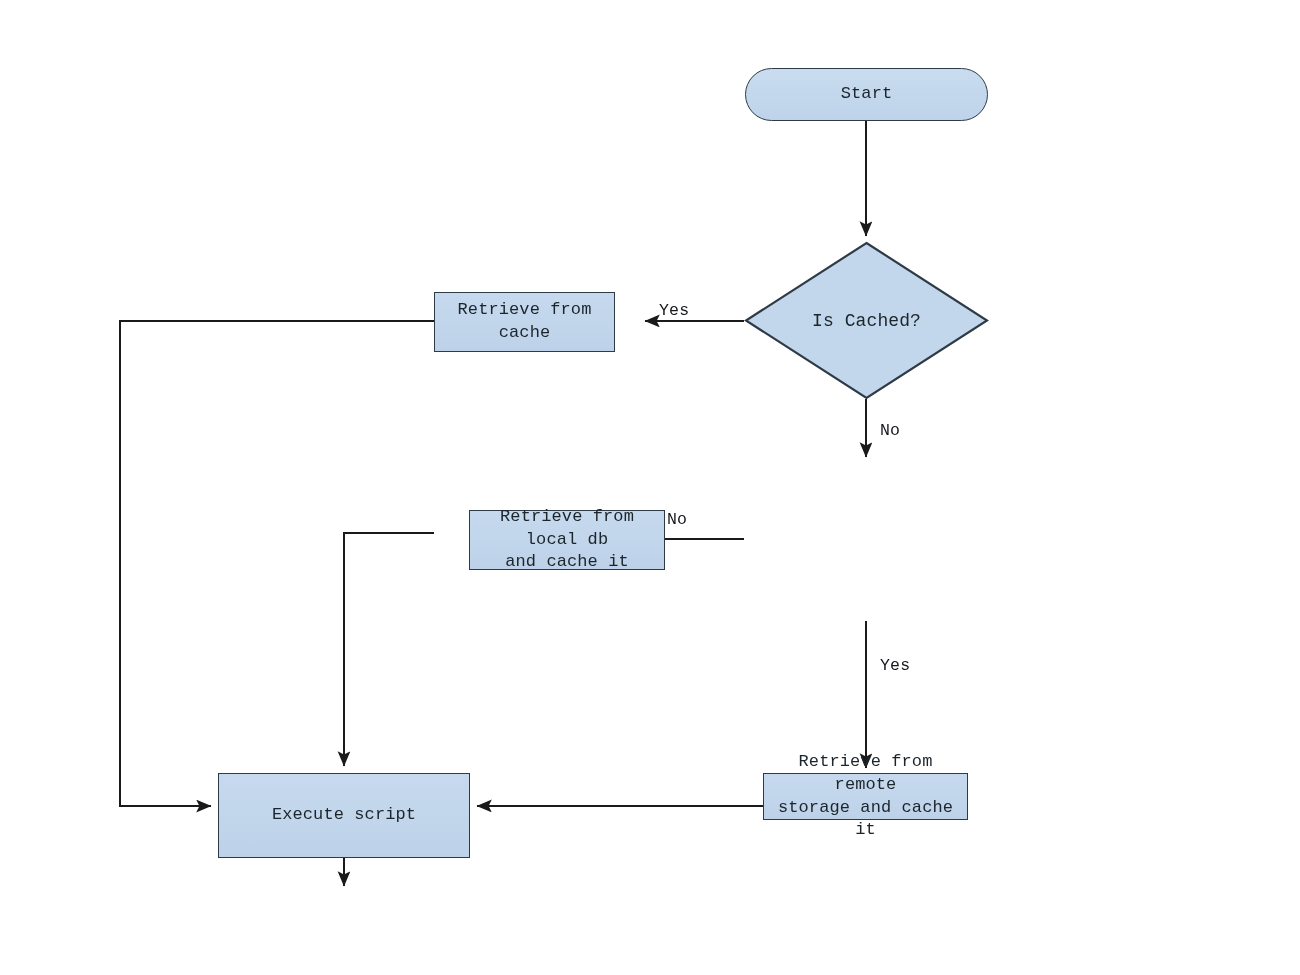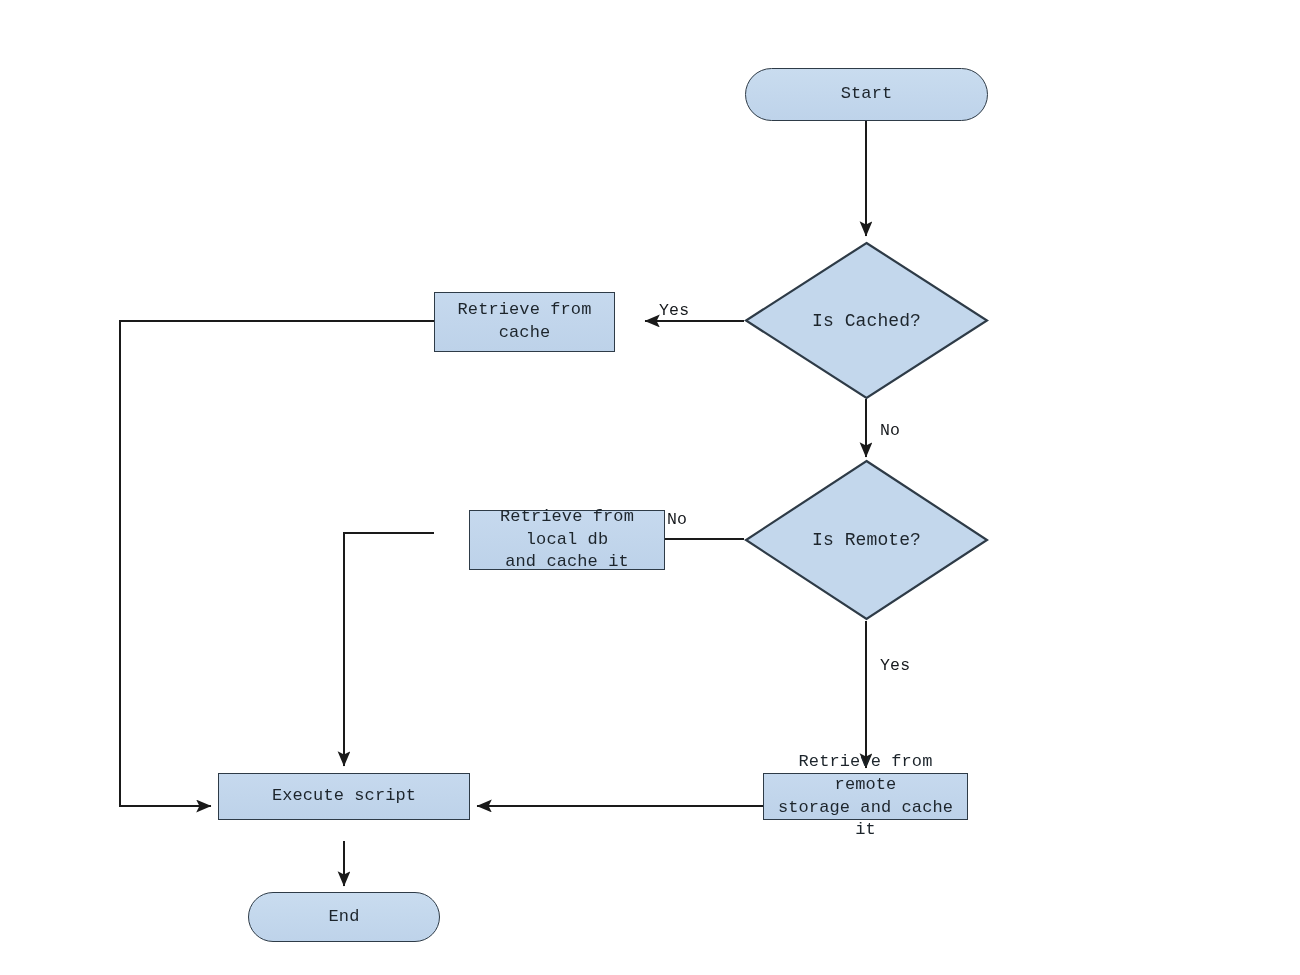--- a/index.html
+++ b/index.html
@@ -123,44 +123,35 @@
     <svg width="245" height="159" viewBox="0 0 245 159" xmlns="http://www.w3.org/2000/svg">
       <polygon points="122.5,2 243,79.5 122.5,157 2,79.5" fill="#c3d7ec" stroke="#2e3b47" stroke-width="2.2"></polygon>
     </svg>
     <span class="dlabel">Is Cached?</span>
   </div>
 
   <div class="node process" style="left:434px; top:292px; width:181px; height:60px;">
     <span class="node-label">Retrieve from cache</span>
   </div>
 
-  <div class="decision" style="left:744px; top:459px; width:245px; height:162px;">
-    <svg width="245" height="162" viewBox="0 0 245 162" xmlns="http://www.w3.org/2000/svg">
-      <polygon points="122.5,2 243,81 122.5,160 2,81" fill="#c3d7ec" stroke="#2e3b47" stroke-width="2.2"></polygon>
-    </svg>
-    <span class="dlabel">Is Remote?</span>
-  </div>
 
   <div class="node process" style="left:454px; top:510px; width:196px; height:60px;margin-left:15px;">
     <span class="node-label">Retrieve from local db
 and cache it</span>
   </div>
 
   <div class="node process" style="left:763px; top:773px; width:205px; height:47px;">
     <span class="node-label">Retrieve from remote
 storage and cache it</span>
   </div>
 
-  <div class="node process" style="left:218px; top:773px; width:252px; height:47px;">
+  <div class="node process" style="left:218px; top:773px; width:252px; height:85px;">
     <span class="node-label">Execute script</span>
   </div>
 
-  <div class="node terminator" style="left:248px; top:892px; width:192px; height:50px;">
-    <span class="node-label">End</span>
-  </div>
 
   <span class="edge-label" style="left:659px; top:301px;">Yes</span>
 
   <span class="edge-label" style="left:880px; top:421px;">No</span>
 
   <span class="edge-label" style="left:667px; top:510px;">No</span>
 
   <span class="edge-label" style="left:880px; top:656px;">Yes</span>
 
 </div>

